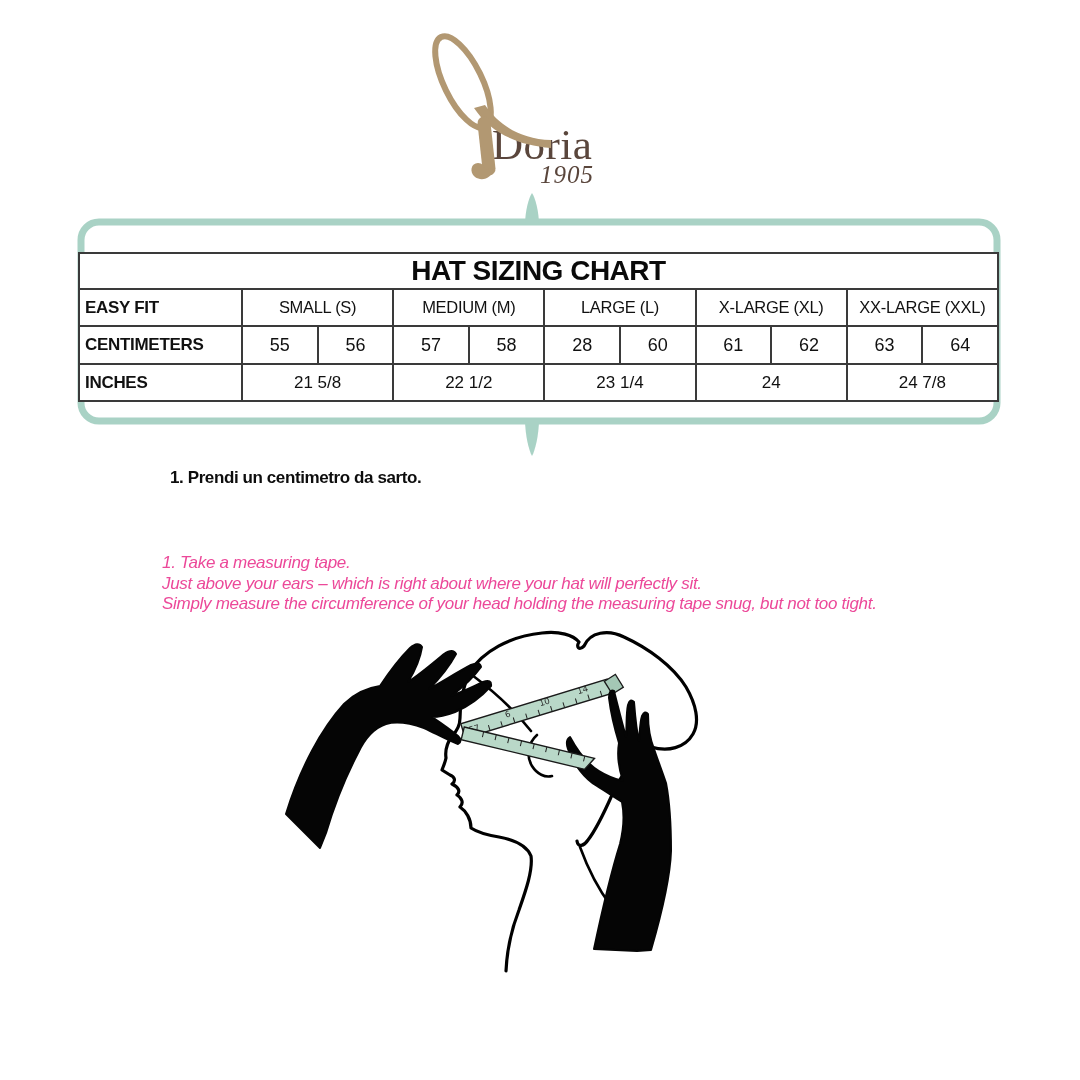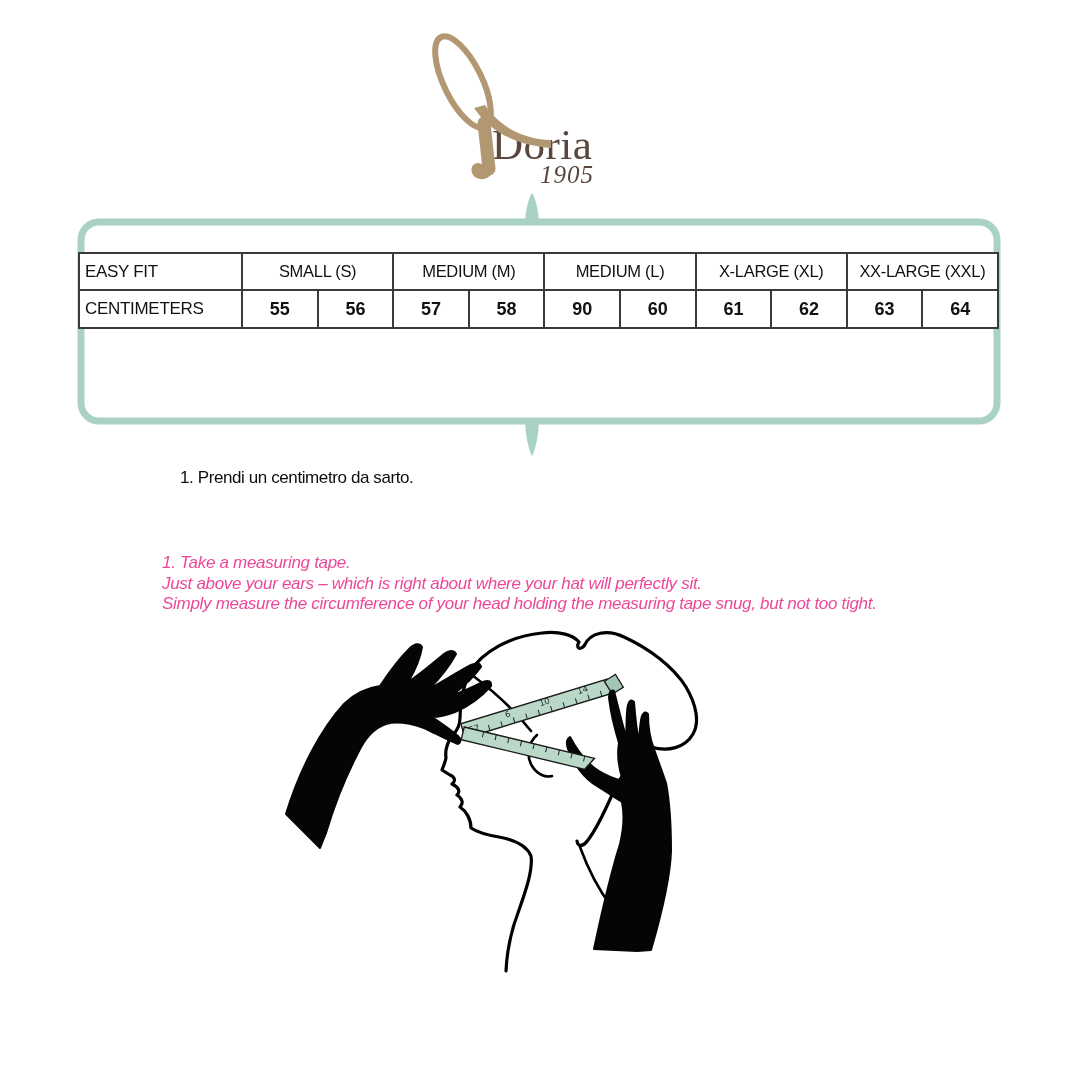--- a/index.html
+++ b/index.html
@@ -13,30 +13,30 @@
   #size-table{
     position:absolute;left:78px;top:252px;width:919px;
     border-collapse:collapse;table-layout:fixed;
     border:2.5px solid #2e2e2e;background:#fff;
   }
   #size-table td{border:2px solid #3a3a3a;vertical-align:middle;overflow:hidden;white-space:nowrap;}
   #size-table .title-cell{
     height:32px;text-align:center;font-weight:bold;font-size:28px;letter-spacing:-0.5px;color:#0a0a0a;
   }
   #size-table .row-label{
-    font-weight:normal;font-size:17px;padding-left:5px;text-align:left;letter-spacing:-0.3px;
+    font-weight:bold;font-size:17px;padding-left:5px;text-align:left;letter-spacing:-0.3px;
   }
   #size-table .size-name{height:33px;text-align:center;font-size:16.5px;letter-spacing:-0.3px;}
-  #size-table .cm-val{height:34px;text-align:center;font-weight:bold;font-size:18px;}
+  #size-table .cm-val{height:34px;text-align:center;font-weight:normal;font-size:18px;}
   #size-table .in-val{height:33px;text-align:center;font-size:17px;}
 
   
   .instr-it{
-    position:absolute;left:180px;top:468px;width:780px;
-    font-weight:normal;font-size:17px;line-height:20.5px;letter-spacing:-0.4px;color:#0d0d0d;
+    position:absolute;left:170px;top:468px;width:780px;
+    font-weight:bold;font-size:17px;line-height:20.5px;letter-spacing:-0.4px;color:#0d0d0d;
   }
   .instr-en{
     position:absolute;left:162px;top:553px;width:780px;
     font-style:italic;font-size:17px;line-height:20.5px;letter-spacing:-0.3px;color:#ec4899;
   }
   .tape-num{font-family:"DejaVu Sans", sans-serif;font-size:8.5px;fill:#2a2a2a;}
 </style>
 </head>
 <body>
 
@@ -68,40 +68,51 @@
       <col style="width:75.6px">
       <col style="width:75.6px">
     <col style="width:75.6px">
       <col style="width:75.6px">
       <col style="width:75.6px">
       <col style="width:75.6px">
     <col style="width:75.6px">
       <col style="width:75.6px">
   </colgroup>
   <tbody>
+      <tr>
+    <td class="title-cell" colspan="11">HAT SIZING CHART</td>
+  </tr>
   <tr>
     <td class="row-label">EASY FIT</td>
     <td class="size-name" colspan="2">SMALL (S)</td>
     <td class="size-name" colspan="2">MEDIUM (M)</td>
-    <td class="size-name" colspan="2">MEDIUM (L)</td>
+    <td class="size-name" colspan="2">LARGE (L)</td>
     <td class="size-name" colspan="2">X-LARGE (XL)</td>
     <td class="size-name" colspan="2">XX-LARGE (XXL)</td>
   </tr>
   <tr>
     <td class="row-label">CENTIMETERS</td>
     <td class="cm-val">55</td>
     <td class="cm-val">56</td>
     <td class="cm-val">57</td>
     <td class="cm-val">58</td>
-    <td class="cm-val">90</td>
+    <td class="cm-val">28</td>
     <td class="cm-val">60</td>
     <td class="cm-val">61</td>
     <td class="cm-val">62</td>
     <td class="cm-val">63</td>
     <td class="cm-val">64</td>
+  </tr>
+  <tr>
+    <td class="row-label">INCHES</td>
+    <td class="in-val" colspan="2">21 5/8</td>
+    <td class="in-val" colspan="2">22 1/2</td>
+    <td class="in-val" colspan="2">23 1/4</td>
+    <td class="in-val" colspan="2">24</td>
+    <td class="in-val" colspan="2">24 7/8</td>
   </tr>
 </tbody>
   </table>
 
 <div class="instr-it">
   <div>1. Prendi un centimetro da sarto.</div>
 </div>
 
 <div class="instr-en">
   <div>1. Take a measuring tape.</div>

